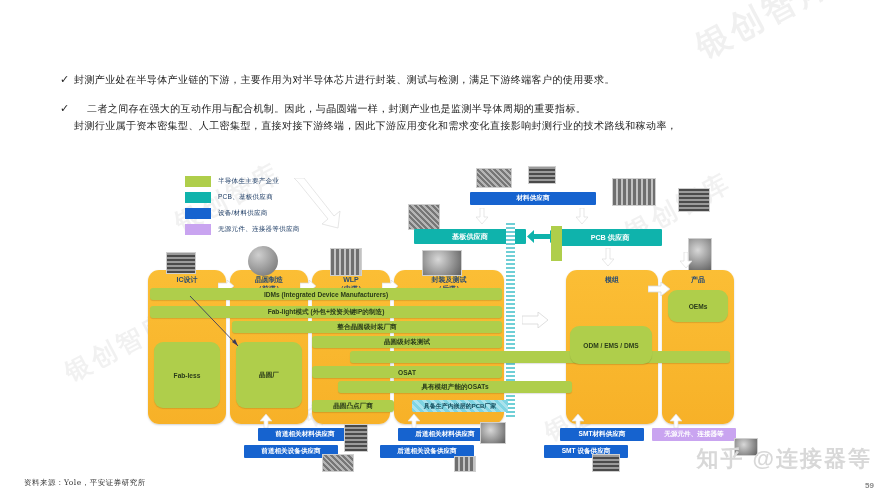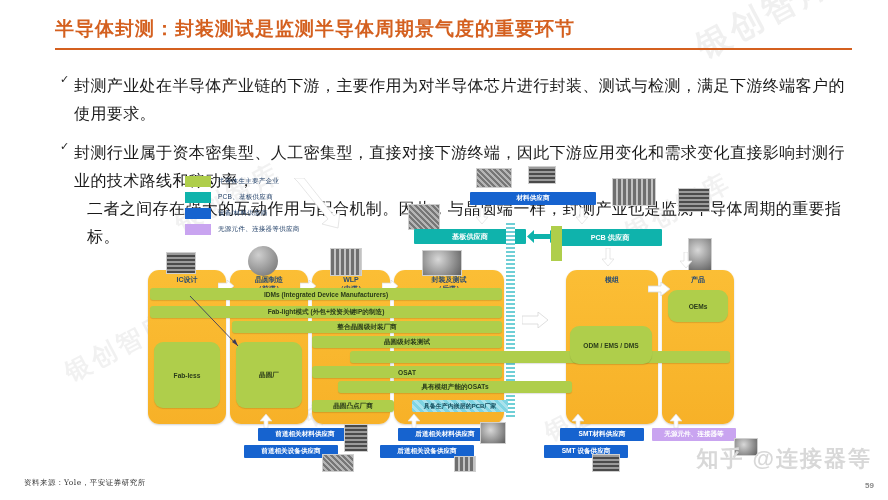--- a/index.html
+++ b/index.html
@@ -46,22 +46,22 @@
 
   
   .bullets{position:absolute;left:60px;top:72px;right:30px;}
   .bullet{display:flex;align-items:flex-start;margin-bottom:11px;}
   .tick{
     width:14px;flex:0 0 14px;
     font-size:11px;color:#222;line-height:1.5;
     font-family:"DejaVu Sans",sans-serif;
   }
   .btext{
-    font-family:Liberation Sans, sans-serif;
-    font-size:16px;
+    font-family:Liberation Mono, monospace;
+    font-size:10px;
     line-height:1.75;
     color:#1a1a1a;
     letter-spacing:.4px;
   }
 
   
   .diagram{position:absolute;left:140px;top:166px;width:600px;height:290px;}
 
   
   .legend{position:absolute;left:45px;top:8px;}
@@ -125,37 +125,33 @@
 
 <div class="slide">
 
   <div class="wm" style="left:690px;top:-8px;">银创智库</div>
   <div class="wm small" style="left:170px;top:180px;">银创智库</div>
   <div class="wm small" style="left:60px;top:330px;">银创智库</div>
   <div class="wm small" style="left:300px;top:375px;">银创智库</div>
   <div class="wm small" style="left:540px;top:390px;">银创智库</div>
   <div class="wm small" style="left:620px;top:190px;">银创智库</div>
 
-  <div class="title-wrap">
-    <div class="title">半导体封测：封装测试是监测半导体周期景气度的重要环节</div>
-    <div class="title-rule"></div>
-  </div>
 
   <div class="bullets">
     <div class="bullet">
       <div class="tick">✓</div>
       <div>
         <div class="btext">封测产业处在半导体产业链的下游，主要作用为对半导体芯片进行封装、测试与检测，满足下游终端客户的使用要求。</div>
       </div>
     </div>
     <div class="bullet">
       <div class="tick">✓</div>
       <div>
+        <div class="btext" style="margin-left:13px;">二者之间存在强大的互动作用与配合机制。因此，与晶圆端一样，封测产业也是监测半导体周期的重要指标。</div>
         <div class="btext">封测行业属于资本密集型、人工密集型，直接对接下游终端，因此下游应用变化和需求变化直接影响封测行业的技术路线和稼动率，</div>
-        <div class="btext" style="margin-left:13px;">二者之间存在强大的互动作用与配合机制。因此，与晶圆端一样，封测产业也是监测半导体周期的重要指标。</div>
       </div>
     </div>
   </div>
 
   <div class="diagram">
 
     <div class="photo ph1" style="left:336px;top:2px;width:34px;height:18px;"></div>
     <div class="photo ph2" style="left:388px;top:0px;width:26px;height:16px;"></div>
     <div class="photo ph4" style="left:472px;top:12px;width:42px;height:26px;"></div>
     <div class="photo ph2" style="left:538px;top:22px;width:30px;height:22px;"></div>

